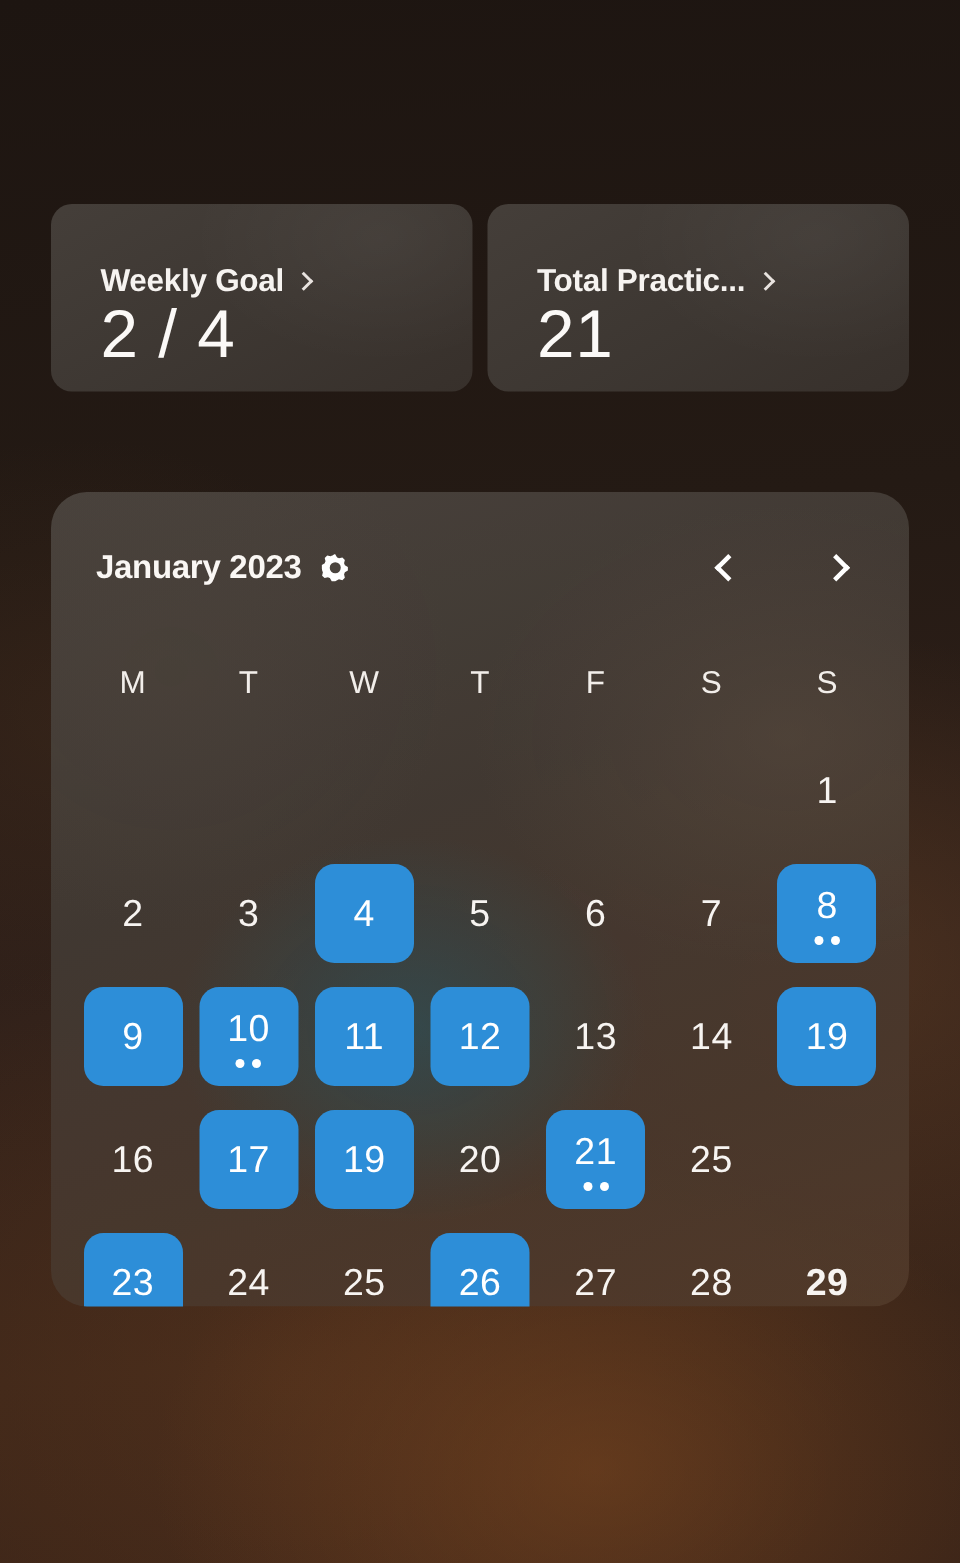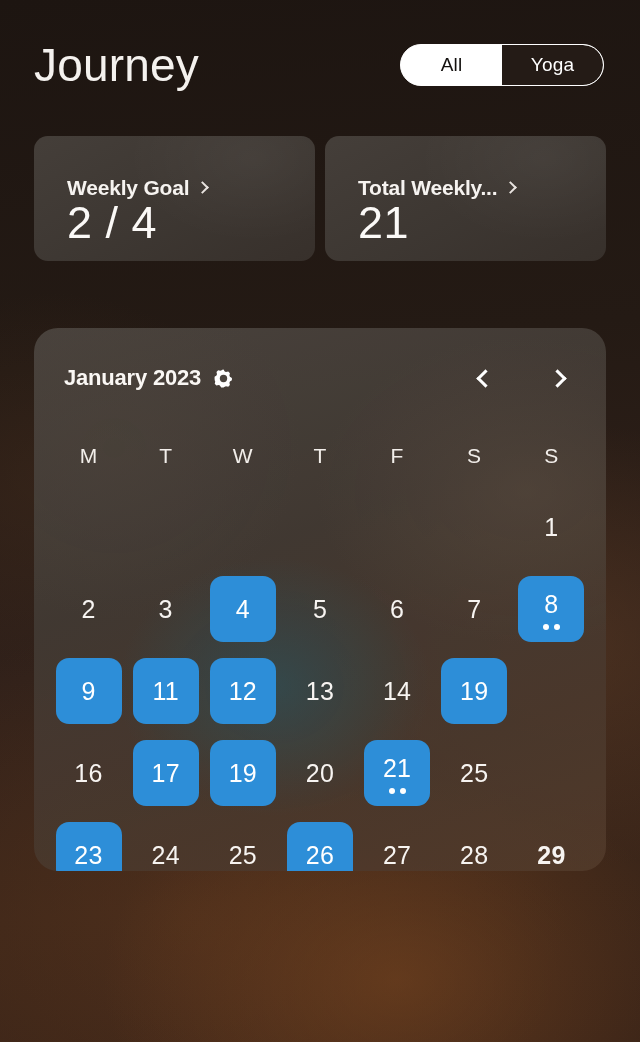--- a/index.html
+++ b/index.html
@@ -250,42 +250,34 @@
     background: #ffffff;
   }
 </style>
 </head>
 <body>
 
 <div id="page">
 
   <div id="bg-layer"></div>
 
-  <div id="header">
-    <div id="app-title">Journey</div>
-
-    <div id="segmented">
-      <div class="seg light">All</div>
-      <div class="seg dark">Yoga</div>
-    </div>
-  </div>
 
   <div id="stats-row">
 
     <div class="stat-card">
       <div class="stat-head">
         <span class="stat-label">Weekly Goal</span>
         <span class="chev-right"></span>
       </div>
       <div class="stat-value">2 / 4</div>
     </div>
 
     <div class="stat-card">
       <div class="stat-head">
-        <span class="stat-label">Total Weekly...</span>
+        <span class="stat-label">Total Practic...</span>
         <span class="chev-right"></span>
       </div>
       <div class="stat-value">21</div>
     </div>
 
   </div>
 
   <div id="calendar-card">
 
     <div id="cal-header">
@@ -374,20 +366,29 @@
             </div>
           </div>
         </div>
         <div class="week-row">
           <div class="day-cell">
             <div class="day-box active">
               <span class="day-num">9</span>
             </div>
           </div>
           <div class="day-cell">
+            <div class="day-box active has-dots">
+              <span class="day-num">10</span>
+              <div class="dots">
+                <span class="dot"></span>
+                <span class="dot"></span>
+              </div>
+            </div>
+          </div>
+          <div class="day-cell">
             <div class="day-box active">
               <span class="day-num">11</span>
             </div>
           </div>
           <div class="day-cell">
             <div class="day-box active">
               <span class="day-num">12</span>
             </div>
           </div>
           <div class="day-cell">

